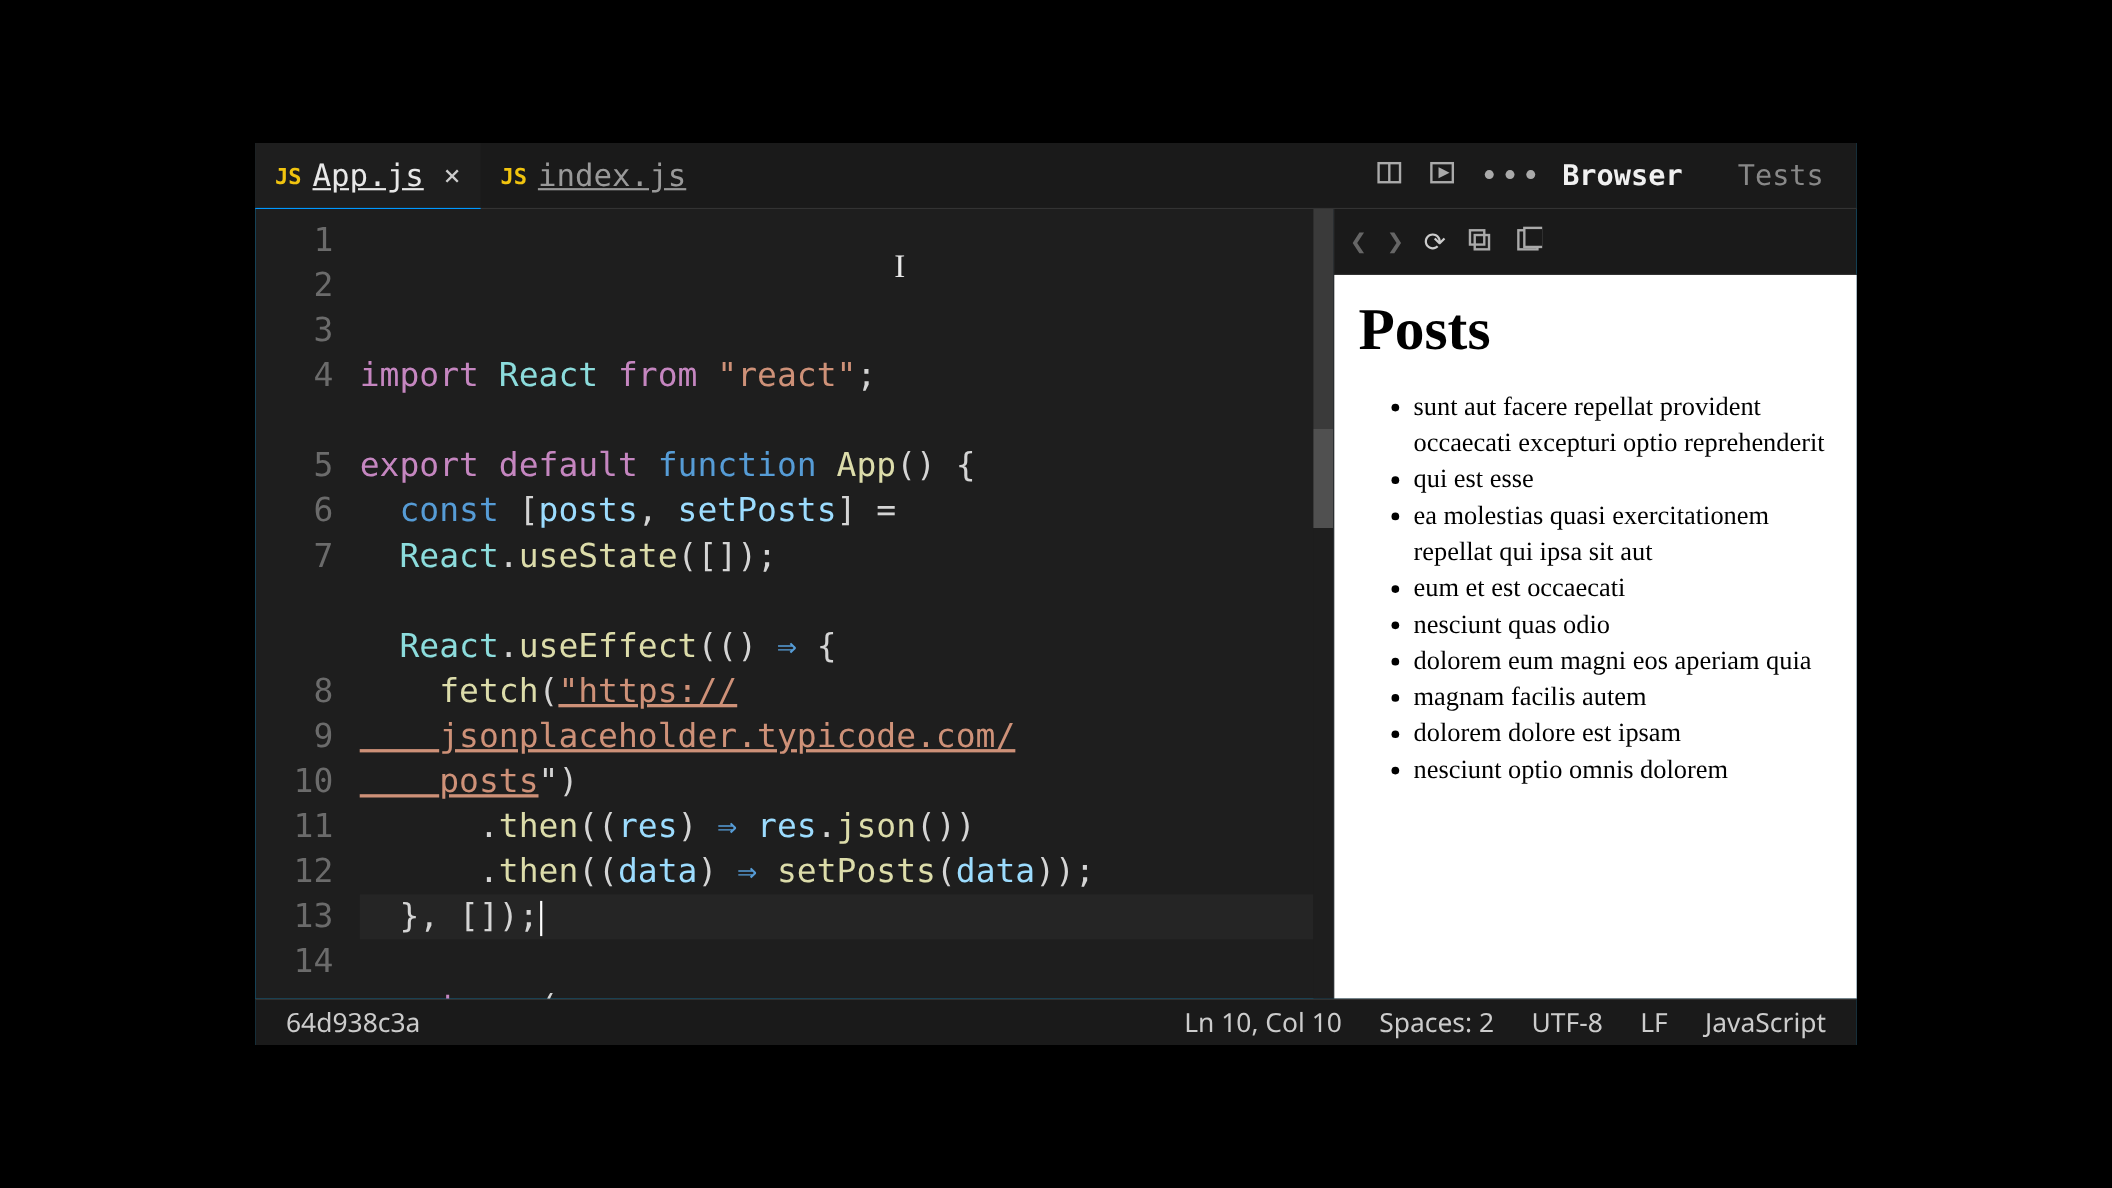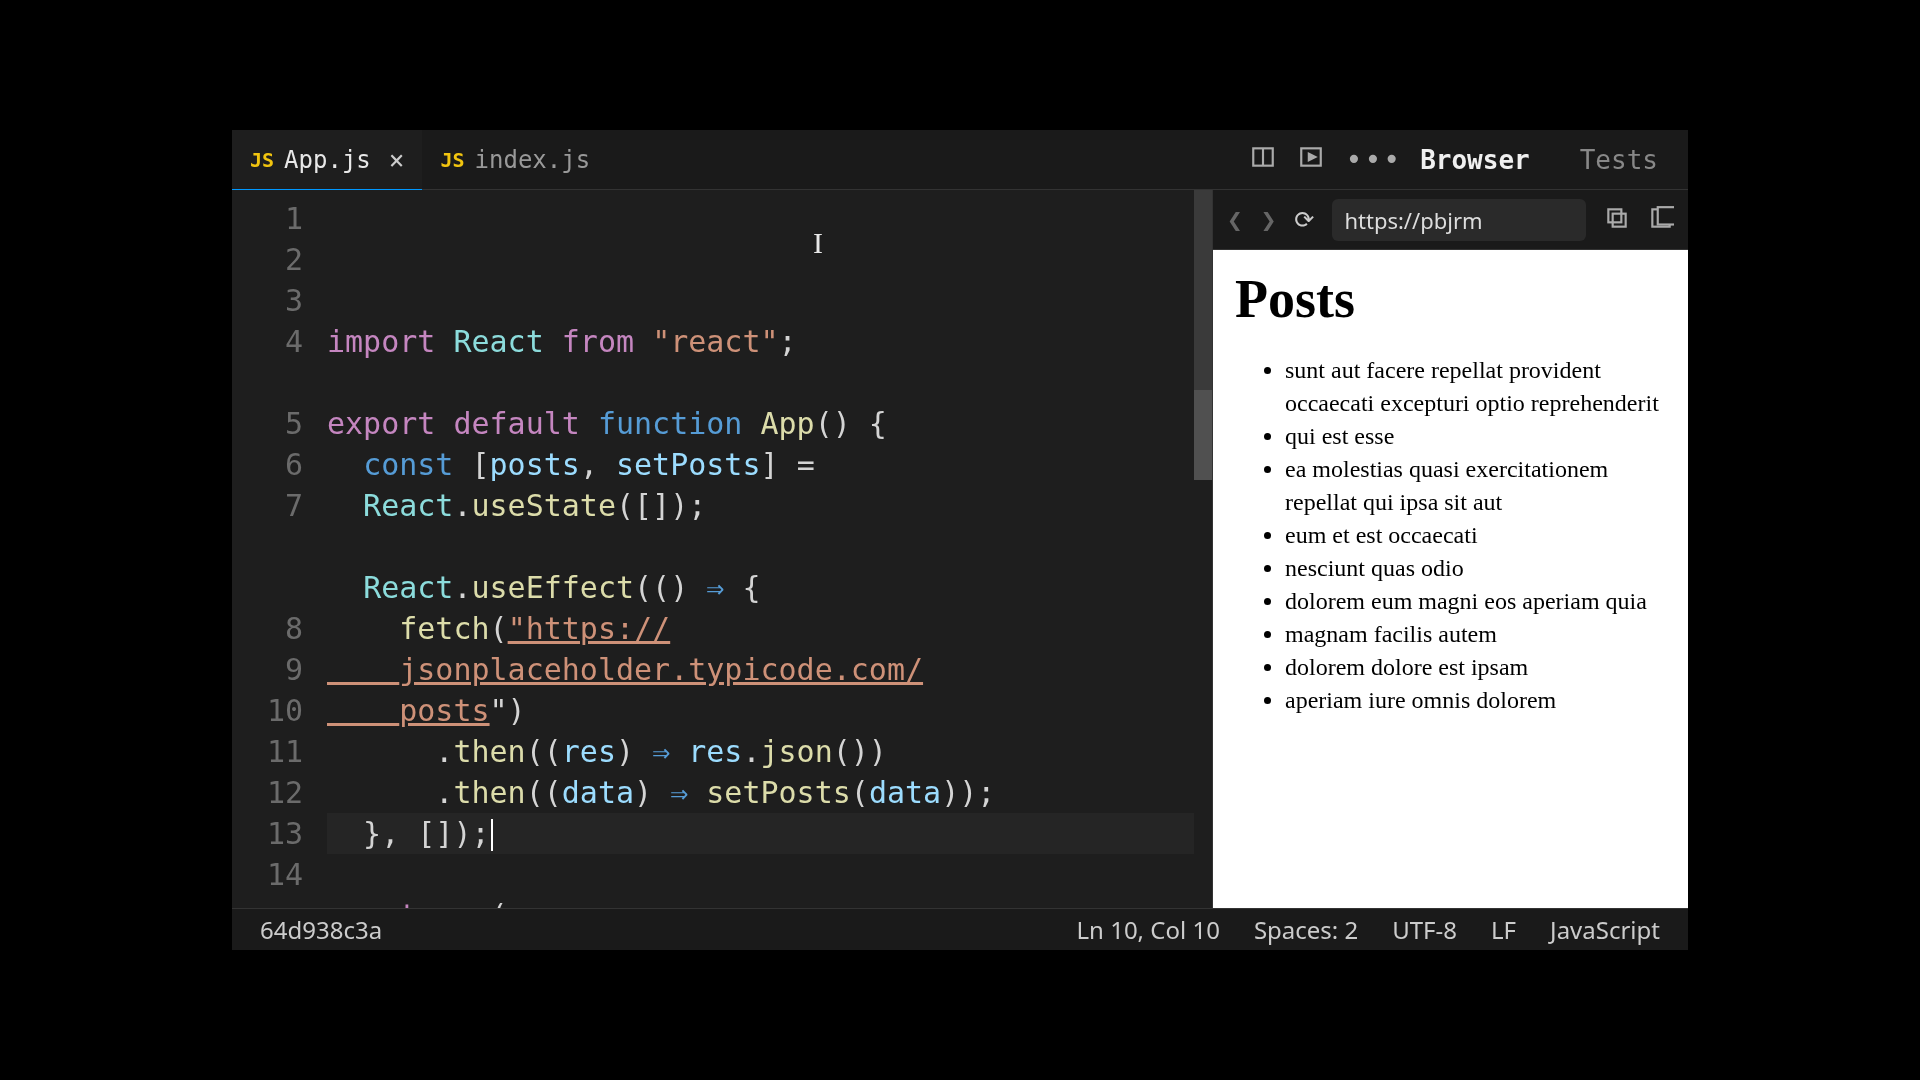--- a/index.html
+++ b/index.html
@@ -54,21 +54,21 @@
     bottom: -1px;
     left: 0; right: 0;
     height: 2px;
     background: #0098ff;
   }
   .js-badge {
     color: #f1c40f;
     font-weight: bold;
     font-size: 20px;
   }
-  .tab-label { font-size: 24px; }
+  .tab-label { font-size: 28px; text-decoration: underline; }
   .tab-close {
     color: #ccc;
     font-size: 26px;
     margin-left: 8px;
   }
   .top-icons {
     display: flex;
     align-items: center;
     gap: 22px;
     padding-right: 18px;
@@ -327,21 +327,20 @@
         <div class="editor-scroll-thumb"></div>
         <div class="editor-scroll-thumb2"></div>
       </div>
     </div>
 
     <div class="preview-pane">
       <div class="browser-bar">
         <span class="nav-arrow">❮</span>
         <span class="nav-arrow">❯</span>
         <span class="reload">⟳</span>
-        <div class="url-box">https://pbjrm</div>
         <span>
           <svg class="icon-svg" viewBox="0 0 24 24" fill="none" stroke="#aaa" stroke-width="2">
               <rect x="8" y="8" width="12" height="12"></rect>
               <rect x="4" y="4" width="12" height="12"></rect>
             </svg>
         </span>
         <span>
           <svg class="icon-svg" viewBox="0 0 24 24" fill="none" stroke="#aaa" stroke-width="2">
               <rect x="4" y="4" width="16" height="16"></rect>
               <rect x="9" y="2" width="16" height="16" fill="#1a1a1a"></rect>
@@ -352,21 +351,21 @@
         <h1>Posts</h1>
         <ul id="posts-list">
             <li>sunt aut facere repellat provident occaecati excepturi optio reprehenderit</li>
             <li>qui est esse</li>
             <li>ea molestias quasi exercitationem repellat qui ipsa sit aut</li>
             <li>eum et est occaecati</li>
             <li>nesciunt quas odio</li>
             <li>dolorem eum magni eos aperiam quia</li>
             <li>magnam facilis autem</li>
             <li>dolorem dolore est ipsam</li>
-            <li>aperiam iure omnis dolorem</li>
+            <li>nesciunt optio omnis dolorem</li>
           </ul>
       </div>
     </div>
 
   </div>
 
   <div class="status-bar">
     <span class="status-left">64d938c3a</span>
     <span>Ln 10, Col 10</span>
     <span>Spaces: 2</span>

